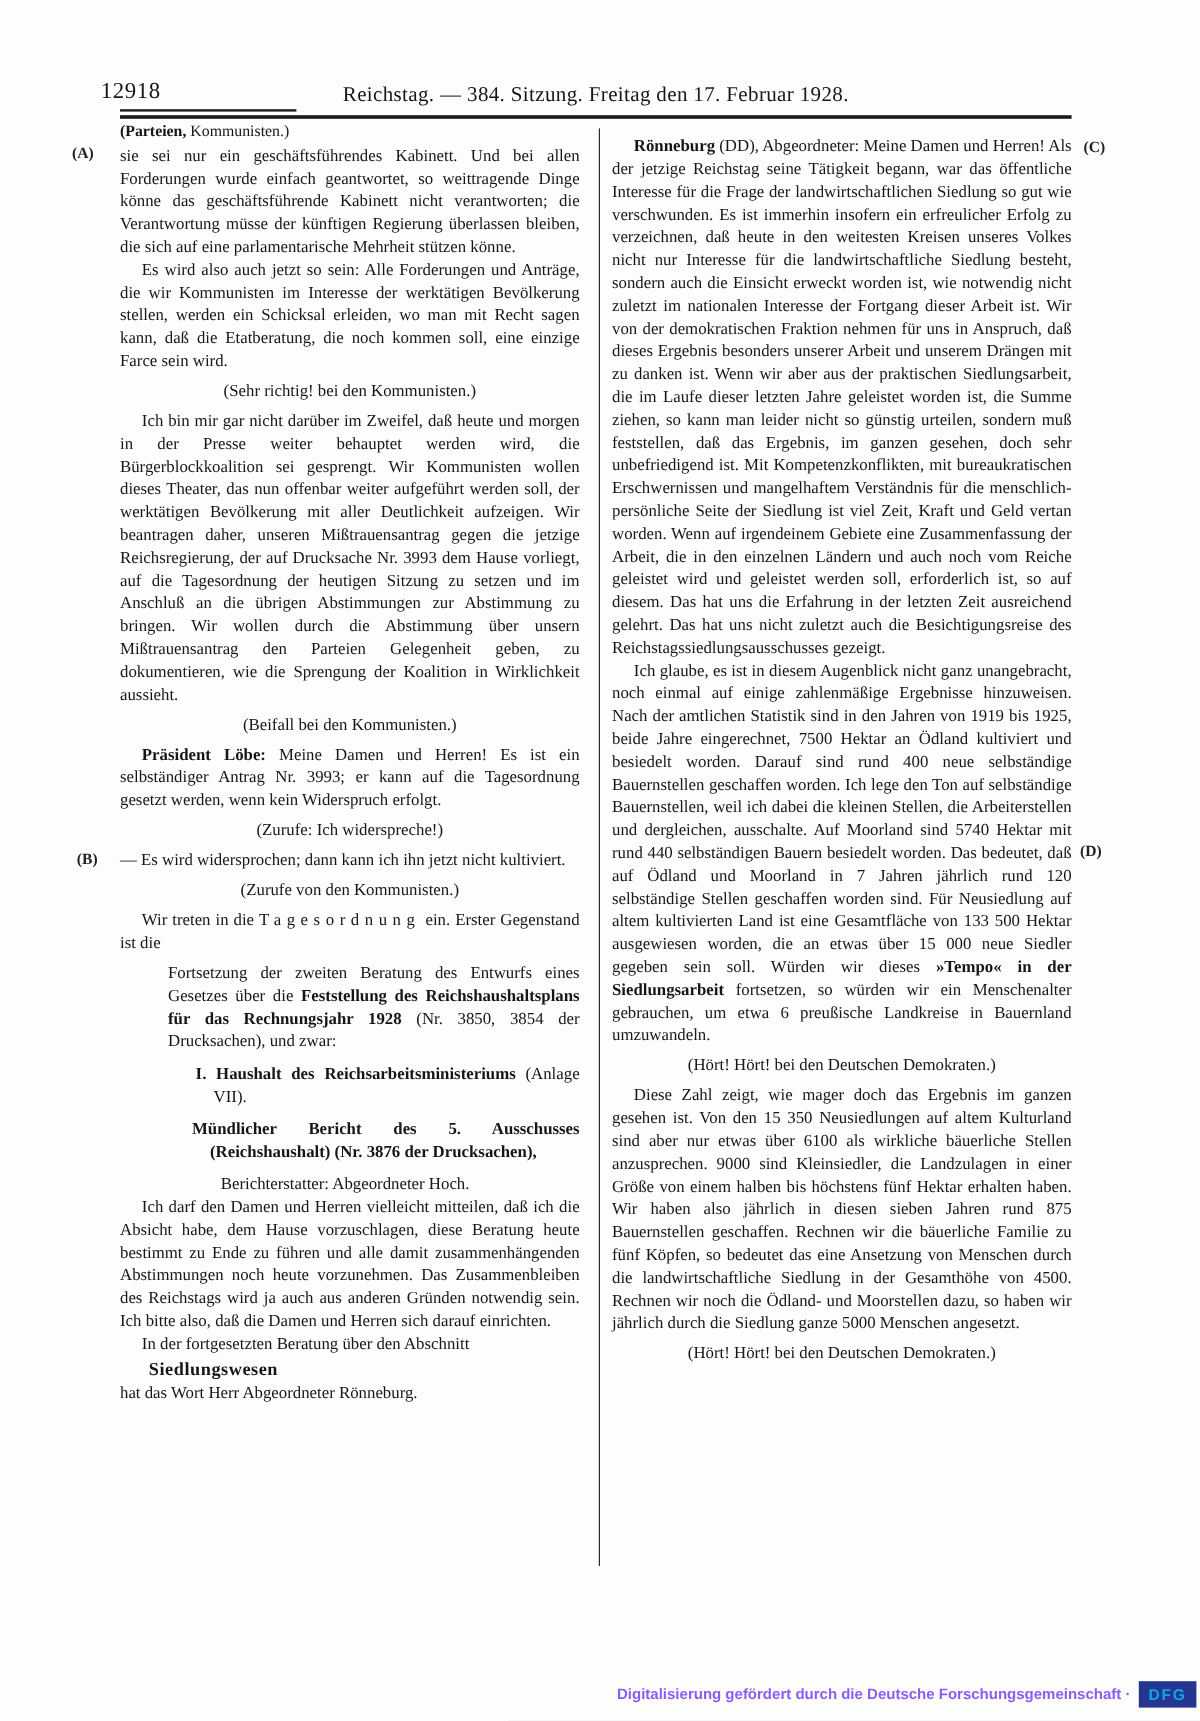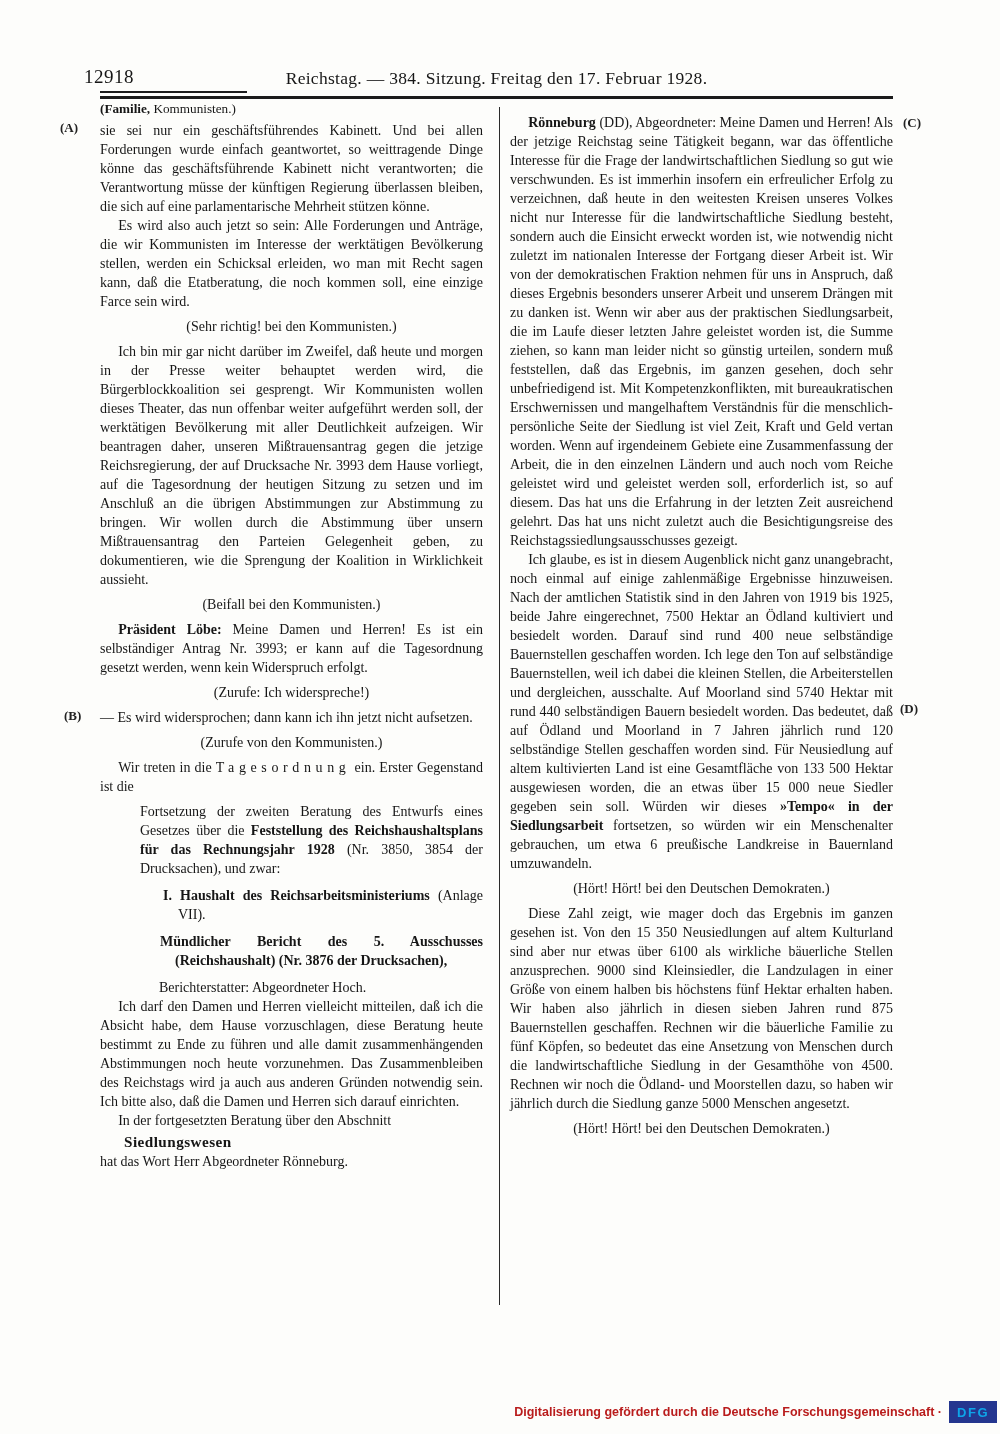--- a/index.html
+++ b/index.html
@@ -23,62 +23,62 @@
   
   .para{margin:0;}
   .speaker{font-size:13.2px;line-height:15px;margin-bottom:5px;text-align:left;}
   .norm{text-indent:1.3em;}
   .cont{text-indent:0;}
   .center{text-align:center;text-indent:0;margin:6px 0;}
   .mtl{}
   .blk{margin-left:40px;margin-top:6px;}
   .blkb{margin-left:63px;margin-top:8px;padding-left:15px;text-indent:-15px;}
   .blkc{margin-left:60px;margin-top:8px;padding-left:15px;text-indent:-15px;font-weight:bold;}
-  .blkd{margin-left:59px;margin-top:8px;}
+  .blkd{margin-left:84px;margin-top:8px;}
   .boldline{margin-left:24px;margin-top:2px;margin-bottom:1px;font-weight:700;font-size:15.2px;letter-spacing:0.03em;text-align:left;}
   .b{font-weight:700;}
   .sp{letter-spacing:0.33em;}
   
   .mk{position:absolute;font-size:13px;font-weight:600;color:#222;}
   .mk-a{left:60px;top:120px;}
   .mk-b{left:64px;top:708px;}
   .mk-c{left:903px;top:115px;}
   .mk-d{left:900px;top:701px;}
   
   .footer{position:absolute;right:3px;top:1401px;display:flex;align-items:center;gap:7px;}
-  .credit{font-family:"Liberation Sans", sans-serif;font-size:12.5px;font-weight:700;color:#b91c1c;}
+  .credit{font-family:"Liberation Sans", sans-serif;font-size:12.5px;font-weight:700;color:#8b5cf6;}
   .dfg-logo{background:#24368f;color:#0ea5e9;font-family:"Liberation Sans", sans-serif;
     font-weight:700;font-size:13px;line-height:1;padding:5px 8px 4px;letter-spacing:1.5px;}
 </style>
 </head>
 <body>
 
 <div class="page">
 
   <div class="page-number">12918</div>
   <div class="head-title">Reichstag. — 384. Sitzung. Freitag den 17. Februar 1928.</div>
   <div class="rule-short"></div>
   <div class="rule-main"></div>
 
   <span class="mk mk-a">(A)</span>
   <span class="mk mk-b">(B)</span>
   <span class="mk mk-c">(C)</span>
   <span class="mk mk-d">(D)</span>
 
   <div class="cols">
     <div class="col col-left">
-        <p class="para speaker"><span class="b ">(Familie,</span><span class=""> Kommunisten.)</span></p>
+        <p class="para speaker"><span class="b ">(Parteien,</span><span class=""> Kommunisten.)</span></p>
         <p class="para cont"><span class="">sie sei nur ein geschäftsführendes Kabinett. Und bei allen Forderungen wurde einfach geantwortet, so weittragende Dinge könne das geschäftsführende Kabinett nicht verantworten; die Verantwortung müsse der künftigen Regierung überlassen bleiben, die sich auf eine parlamentarische Mehrheit stützen könne.</span></p>
         <p class="para norm"><span class="">Es wird also auch jetzt so sein: Alle Forderungen und Anträge, die wir Kommunisten im Interesse der werktätigen Bevölkerung stellen, werden ein Schicksal erleiden, wo man mit Recht sagen kann, daß die Etatberatung, die noch kommen soll, eine einzige Farce sein wird.</span></p>
         <p class="para center"><span class="">(Sehr richtig! bei den Kommunisten.)</span></p>
         <p class="para norm"><span class="">Ich bin mir gar nicht darüber im Zweifel, daß heute und morgen in der Presse weiter behauptet werden wird, die Bürgerblockkoalition sei gesprengt. Wir Kommunisten wollen dieses Theater, das nun offenbar weiter aufgeführt werden soll, der werktätigen Bevölkerung mit aller Deutlichkeit aufzeigen. Wir beantragen daher, unseren Mißtrauensantrag gegen die jetzige Reichsregierung, der auf Drucksache Nr. 3993 dem Hause vorliegt, auf die Tagesordnung der heutigen Sitzung zu setzen und im Anschluß an die übrigen Abstimmungen zur Abstimmung zu bringen. Wir wollen durch die Abstimmung über unsern Mißtrauensantrag den Parteien Gelegenheit geben, zu dokumentieren, wie die Sprengung der Koalition in Wirklichkeit aussieht.</span></p>
         <p class="para center"><span class="">(Beifall bei den Kommunisten.)</span></p>
         <p class="para norm mtl"><span class="b ">Präsident Löbe:</span><span class=""> Meine Damen und Herren! Es ist ein selbständiger Antrag Nr. 3993; er kann auf die Tagesordnung gesetzt werden, wenn kein Widerspruch erfolgt.</span></p>
         <p class="para center"><span class="">(Zurufe: Ich widerspreche!)</span></p>
-        <p class="para cont"><span class="">— Es wird widersprochen; dann kann ich ihn jetzt nicht aufsetzen.</span></p>
+        <p class="para cont"><span class="">— Es wird widersprochen; dann kann ich ihn jetzt nicht kultiviert.</span></p>
         <p class="para center"><span class="">(Zurufe von den Kommunisten.)</span></p>
         <p class="para norm"><span class="">Wir treten in die </span><span class="sp">Tagesordnung</span><span class=""> ein. Erster Gegenstand ist die</span></p>
         <p class="para blk"><span class="">Fortsetzung der zweiten Beratung des Entwurfs eines Gesetzes über die </span><span class="b ">Feststellung des Reichshaushaltsplans für das Rechnungsjahr 1928</span><span class=""> (Nr. 3850, 3854 der Drucksachen), und zwar:</span></p>
         <p class="para blkb"><span class="b ">I. Haushalt des Reichsarbeitsministeriums</span><span class=""> (Anlage VII).</span></p>
         <p class="para blkc"><span class="">Mündlicher Bericht des 5. Ausschusses (Reichshaushalt) (Nr. 3876 der Drucksachen),</span></p>
         <p class="para blkd"><span class="">Berichterstatter: Abgeordneter Hoch.</span></p>
         <p class="para norm mtl"><span class="">Ich darf den Damen und Herren vielleicht mitteilen, daß ich die Absicht habe, dem Hause vorzuschlagen, diese Beratung heute bestimmt zu Ende zu führen und alle damit zusammenhängenden Abstimmungen noch heute vorzunehmen. Das Zusammenbleiben des Reichstags wird ja auch aus anderen Gründen notwendig sein. Ich bitte also, daß die Damen und Herren sich darauf einrichten.</span></p>
         <p class="para norm"><span class="">In der fortgesetzten Beratung über den Abschnitt</span></p>
         <p class="para boldline"><span class="">Siedlungswesen</span></p>
         <p class="para cont"><span class="">hat das Wort Herr Abgeordneter Rönneburg.</span></p>

